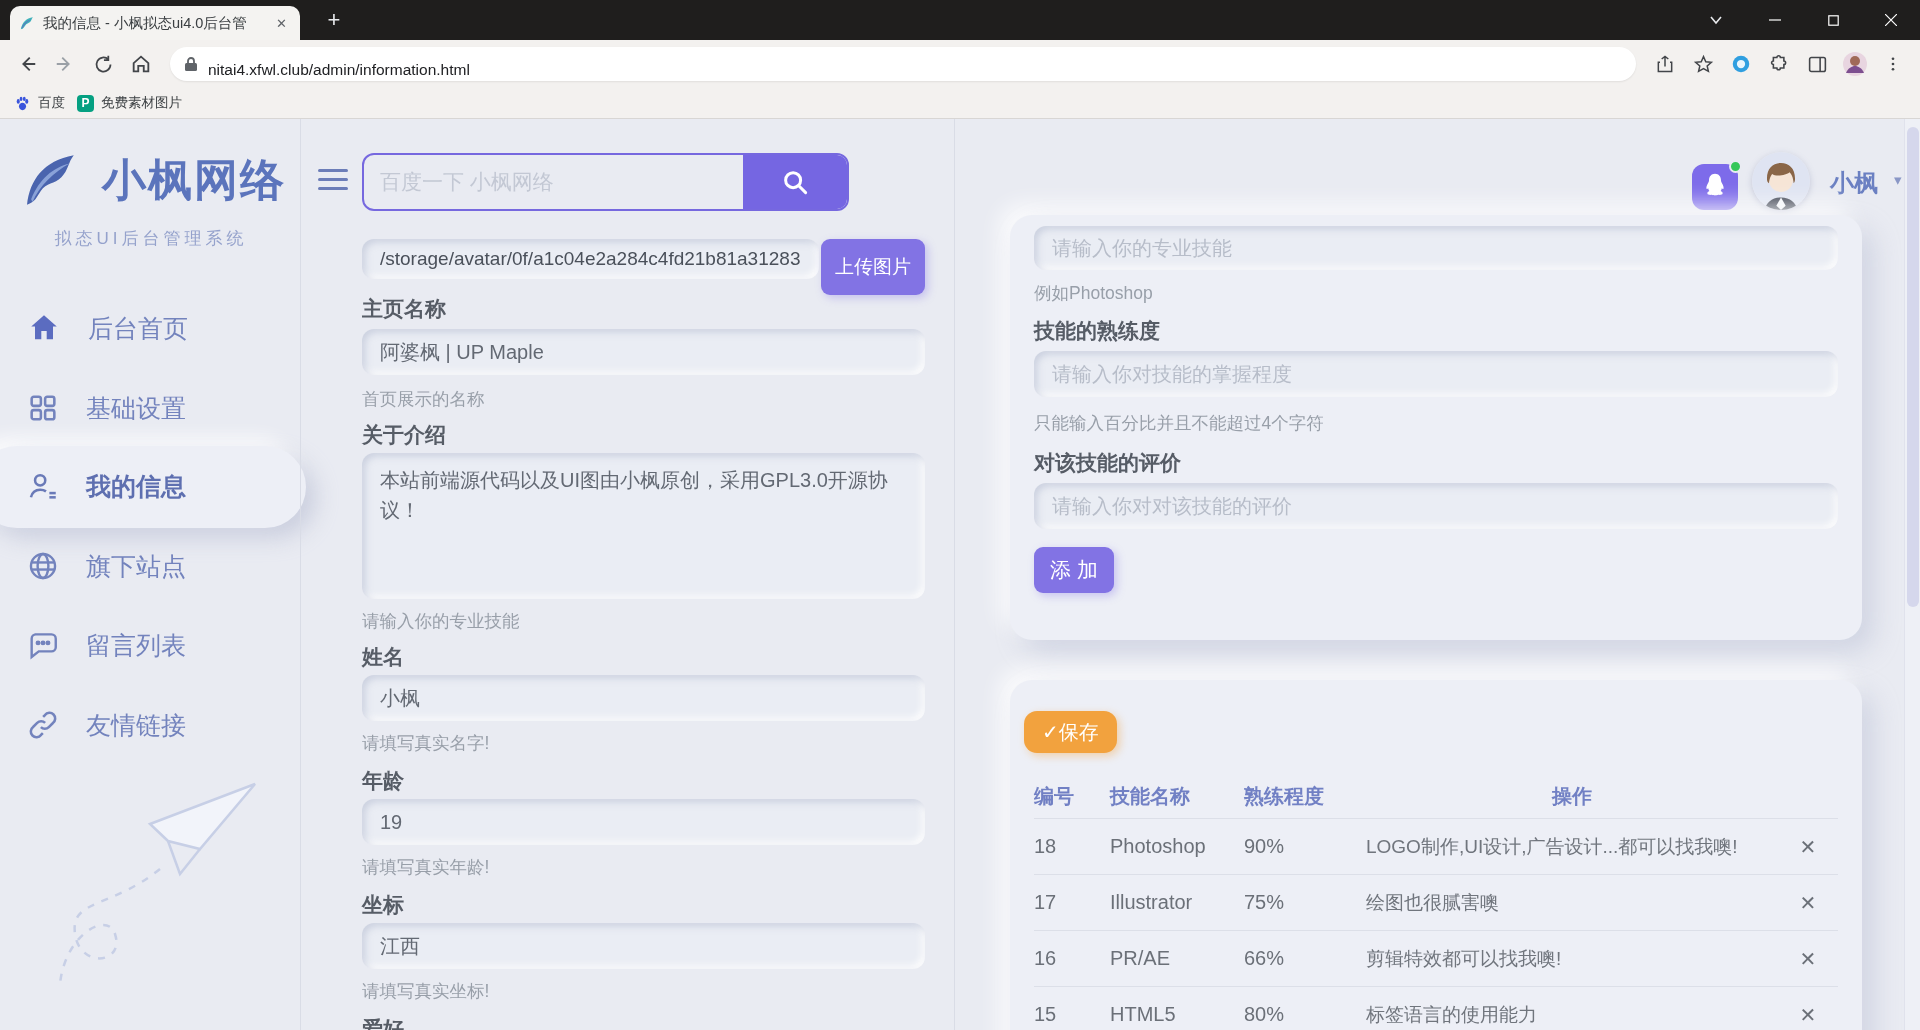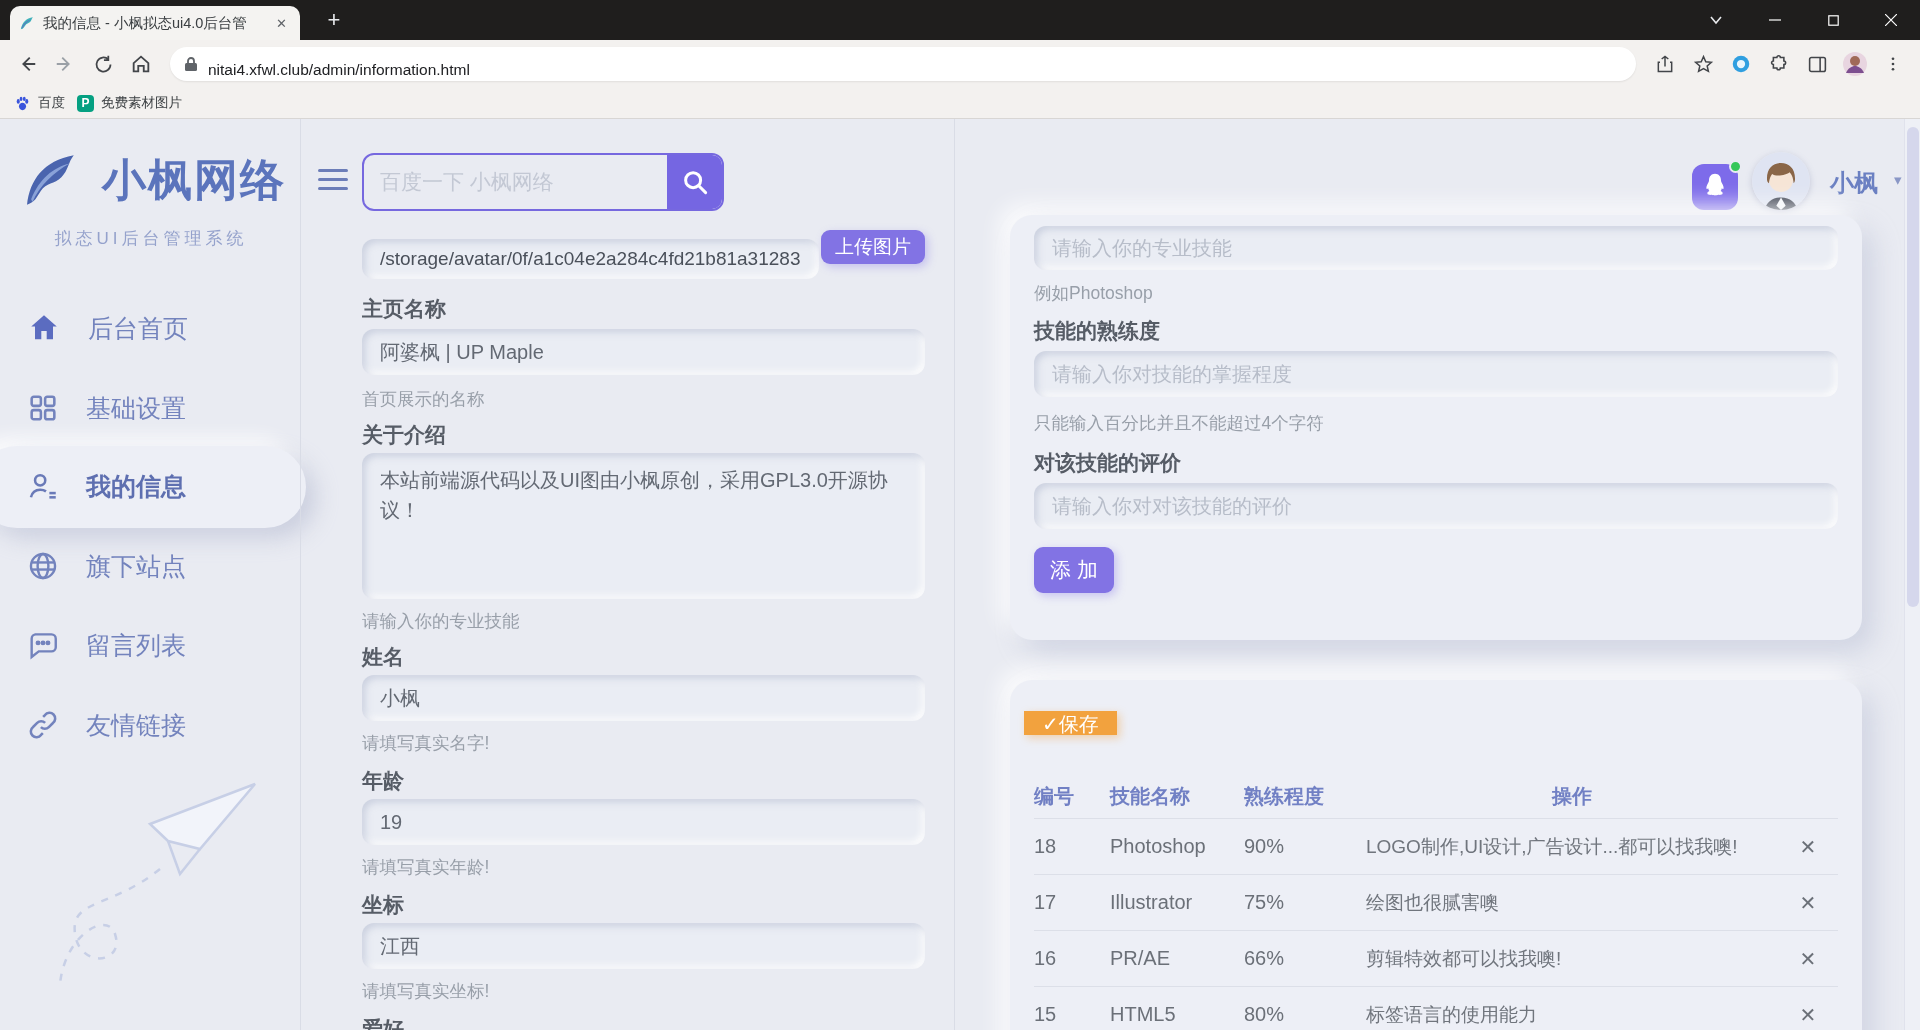--- a/index.html
+++ b/index.html
@@ -51,21 +51,21 @@
     align-items:center; gap:26px; padding-left:26px; cursor:pointer; }
   .nav-label { font-size:25px; color:#7383bd; font-weight:500; }
   .nav-pill { position:absolute; left:-24px; top:327px; width:330px; height:82px;
     border-radius:41px; background:#edeff6;
     box-shadow:10px 10px 22px rgba(166,174,200,.45), -8px -8px 18px rgba(255,255,255,.9); }
   .plane-deco { position:absolute; left:30px; top:610px; }
 
   
   .hamburger { position:absolute; left:318px; top:50px; width:30px; height:26px; cursor:pointer; }
   .hamburger div { height:3px; background:#6c7db8; border-radius:2px; margin-bottom:6px; }
-  .searchbox { position:absolute; left:362px; top:34px; width:362px; height:58px;
+  .searchbox { position:absolute; left:362px; top:34px; width:487px; height:58px;
     border:2px solid #7668df; border-radius:12px; display:flex; background:#e9ebf2; overflow:hidden; }
   .searchbox input { flex:1; border:none; outline:none; background:transparent;
     padding:0 16px; font-size:21px; color:#636973; font-family:inherit; }
   .searchbox input::placeholder { color:#c3c8d4; }
   .search-btn { width:104px; background:#7566e2; border:none; cursor:pointer;
     display:flex; align-items:center; justify-content:center; border-radius:0 9px 9px 0; }
   .qq-btn { position:absolute; left:1692px; top:45px; width:46px; height:46px; border-radius:12px;
     background:#7d6bea; display:flex; align-items:center; justify-content:center; cursor:pointer; }
   .qq-dot { position:absolute; right:-4px; top:-4px; width:13px; height:13px; border-radius:50%;
     background:#35c759; border:2px solid #e9ebf2; }
@@ -99,22 +99,22 @@
   .tbl-head, .tbl-row { position:absolute; left:24px; width:804px; display:grid;
     grid-template-columns:76px 134px 122px 1fr 60px; align-items:center; }
   .tbl-head { height:43px; }
   .tbl-head span { font-size:20px; font-weight:700; color:#7180c4; }
   .tbl-head span:last-child { text-align:center; }
   .tbl-row { height:56px; border-top:1px solid #dcdfe8; }
   .tbl-row span { font-size:20px; color:#6b7078; }
   .cell-comment { font-size:19px !important; color:#70757d !important; }
   .row-del { text-align:center; font-size:19px; color:#8a8f99; cursor:pointer; }
 
-  .save-btn { position:absolute; left:14px; top:31px; height:24px; padding:0 18px;
-    background:#f2a23e; color:#fff; border:none; border-radius:0; font-size:20px;
+  .save-btn { position:absolute; left:14px; top:31px; height:42px; padding:0 18px;
+    background:#f2a23e; color:#fff; border:none; border-radius:13px; font-size:20px;
     cursor:pointer; font-family:inherit; box-shadow:3px 3px 8px rgba(242,162,62,.4); }
 
   
   .scroll-track { position:absolute; right:0; top:0; width:16px; height:911px;
     background:#eef0f6; border-left:1px solid #e0e2ec; }
   .scroll-thumb { position:absolute; left:2px; top:8px; width:12px; height:480px;
     border-radius:6px; background:#d5d7ec; }
 </style>
 </head>
 <body>
@@ -345,21 +345,21 @@
       <path d="M28 44l-4.5 8L28 56l4.5-4z" fill="#f4f6fa"></path>
       <circle cx="28" cy="27" r="11.5" fill="#f6e5d6"></circle>
       <path d="M14.5 27c-.6-11 5.5-16.5 13.5-16.5S42.1 16 41.5 27c-.2 2-1.3 3.2-1.3 3.2-.5-6-2-8.6-4-10.6-2.5 2.8-13.5 4.6-16.6 1.6-1.2 1.4-2.8 4-3.2 9 0 0-1.7-1.2-1.9-3.2z" fill="#8a6647"></path>
     </svg>
   </div>
   <span class="username">小枫</span>
   <span class="user-caret">▾</span>
 
   <div class="left-col">
     <input class="neu-field" style="top: 120px; height: 40px; width: 457px; font-size: 19px; color: rgb(74, 80, 90);" readonly="" value="/storage/avatar/0f/a1c04e2a284c4fd21b81a31283e">
-    <button class="btn-purple" style="position:absolute;left:459px;top:111px;width:104px;height:34px">上传图片</button>
+    <button class="btn-purple" style="position:absolute;left:459px;top:120px;width:104px;height:56px">上传图片</button>
 
     <div class="flabel" style="top:176px">主页名称</div>
     <input class="neu-field" style="top: 210px; height: 46px;" readonly="" value="阿婆枫 | UP Maple">
     <div class="fhint" style="top:268px">首页展示的名称</div>
 
     <div class="flabel" style="top:302px">关于介绍</div>
     <textarea class="neu-field" style="top: 334px; height: 146px;" readonly="">本站前端源代码以及UI图由小枫原创，采用GPL3.0开源协议！</textarea>
     <div class="fhint" style="top:490px">请输入你的专业技能</div>
 
     <div class="flabel" style="top:524px">姓名</div>

